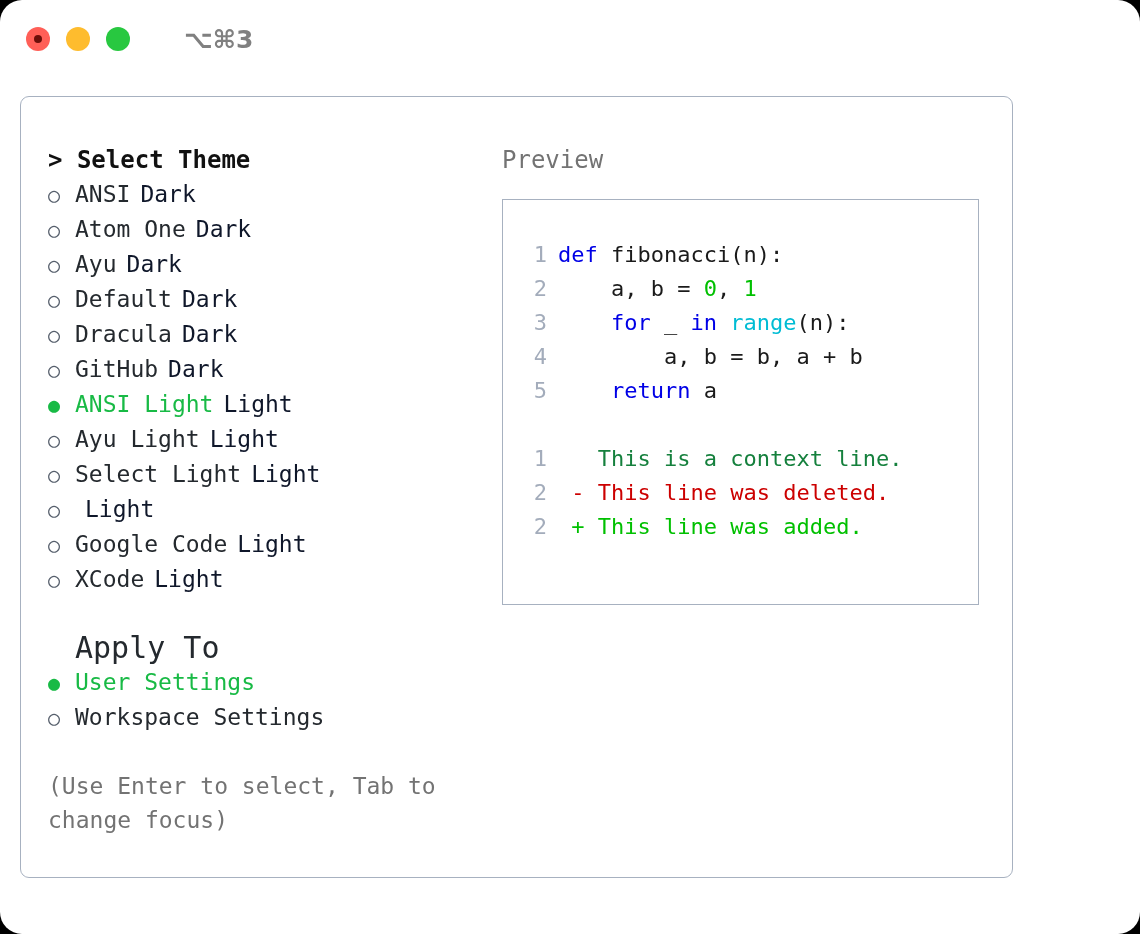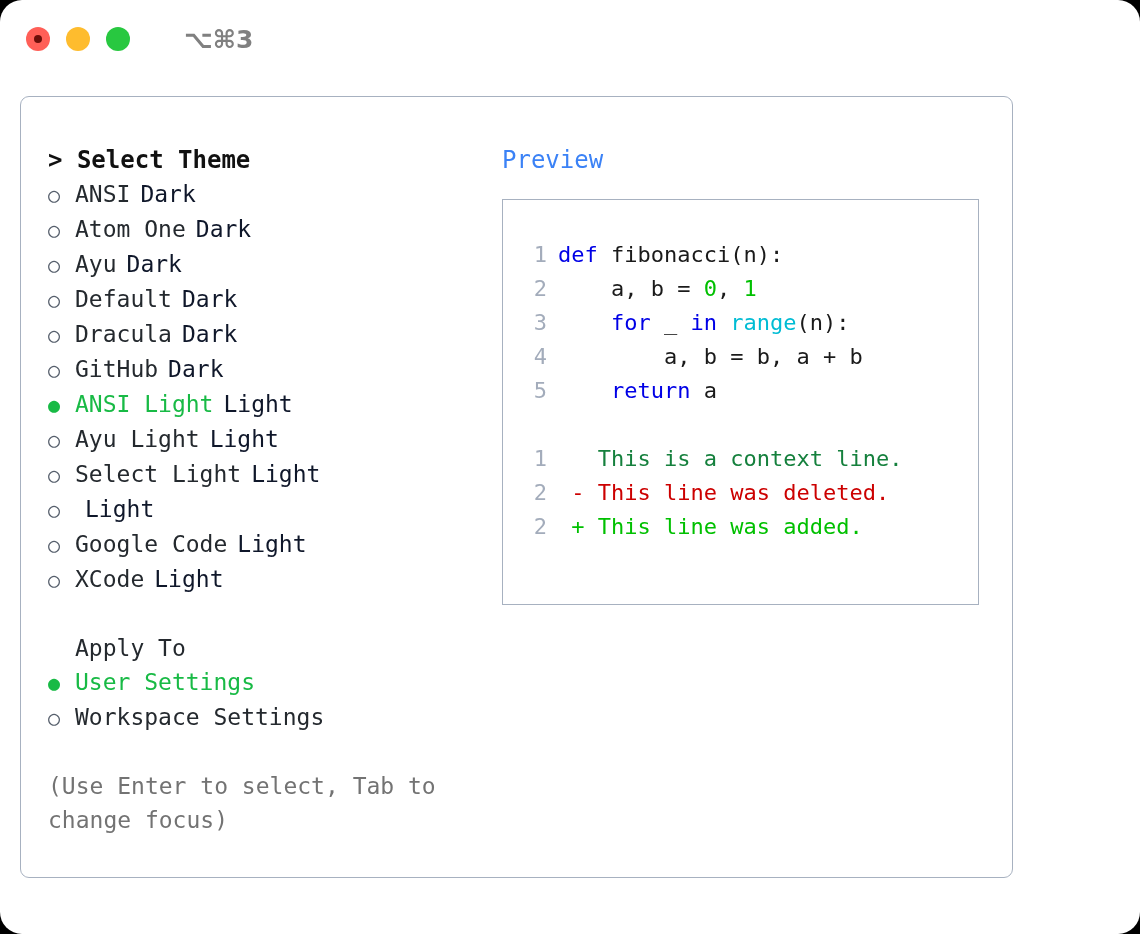--- a/index.html
+++ b/index.html
@@ -102,21 +102,21 @@
   .bullet.sel { color: #18ba45; }
   .name { color: #24292e; }
   .theme-row.selected .name { color: #18ba45; }
   .tag {
     color: #0f172a;
     margin-left: 10px;
   }
 
   .apply-block { margin-top: 34px; }
   .apply-label {
-    font-size: 23px;
+    font-size: 30px;
     color: #24292e;
     line-height: 34px;
     padding-left: 27px;
     white-space: pre;
   }
 
   .hint {
     margin-top: 34px;
     font-size: 23px;
     color: #737373;
@@ -126,21 +126,21 @@
   }
 
   
   .right-col {
     position: absolute;
     left: 481px; top: 46px;
     width: 490px;
   }
   .preview-title {
     font-size: 24px;
-    color: #3b82f6;
+    color: #737373;
     line-height: 34px;
     margin-bottom: 22px;
     white-space: pre;
   }
   .preview-box {
     width: 477px;
     height: 406px;
     border: 1.6px solid #a7b1c0;
     box-sizing: border-box;
     padding: 38px 0 0 18px;

